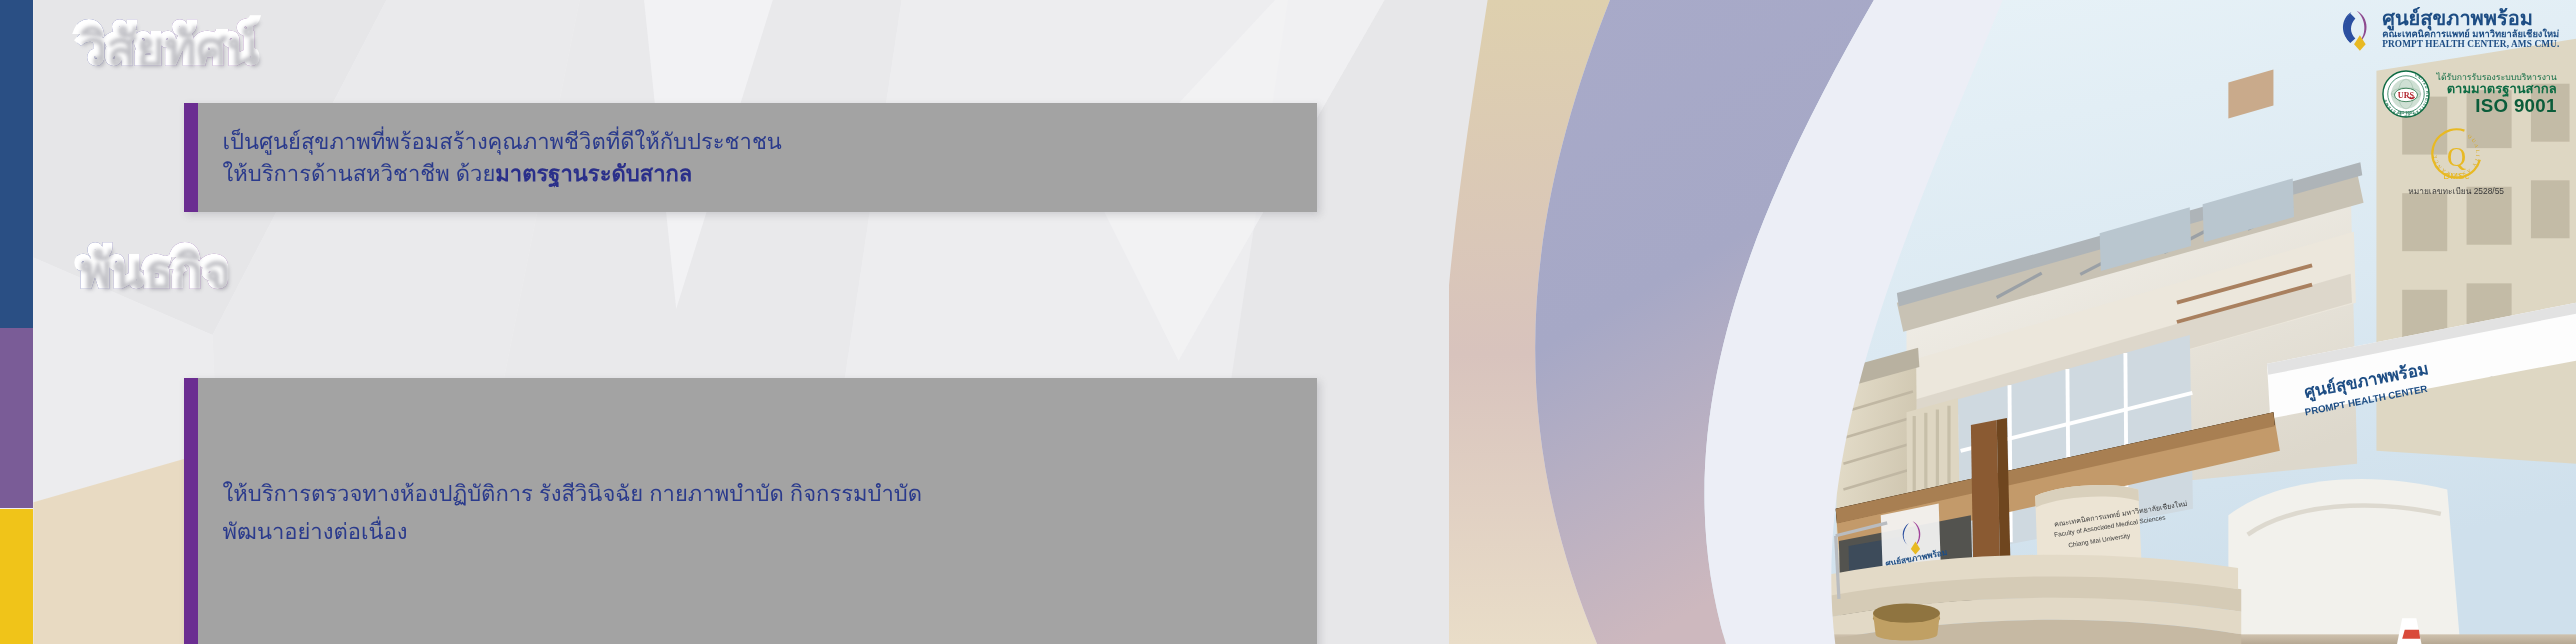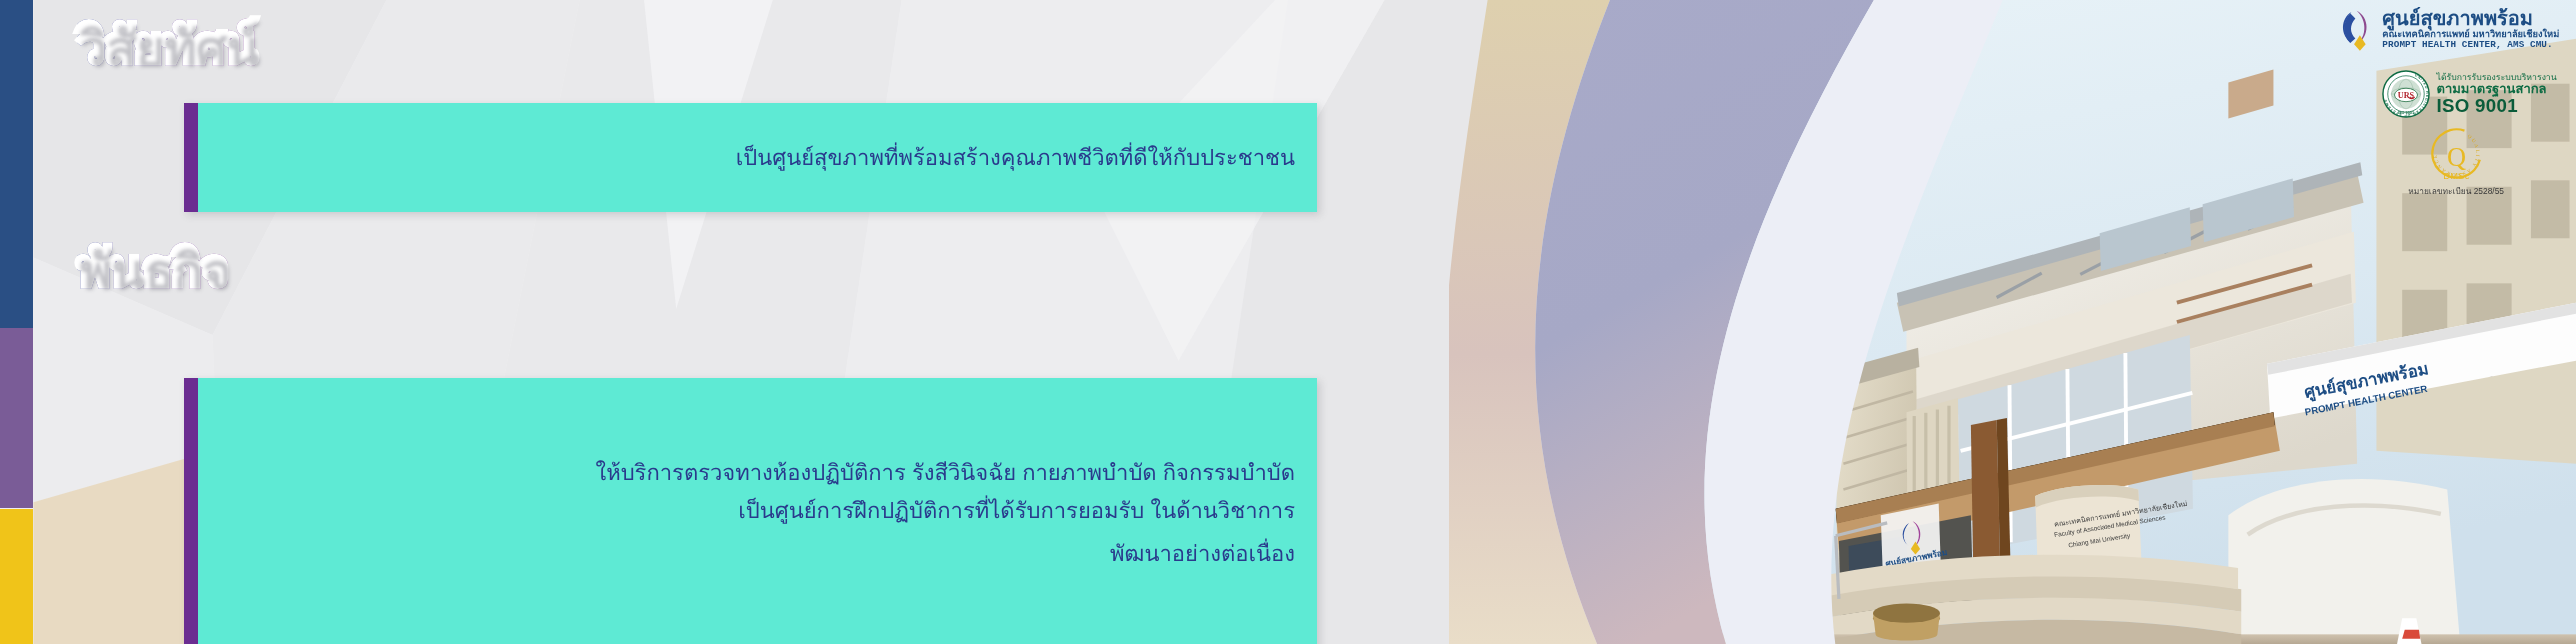--- a/index.html
+++ b/index.html
@@ -61,25 +61,24 @@
     -webkit-background-clip:text;
     background-clip:text;
     color:transparent;
   }
   .heading-vision  { left:77px; top:6.4px;  }
   .heading-mission { left:77px; top:229px; }
 
   
   .card {
     position:absolute;
-    background:#5eead4;
+    background:#a3a3a3;
     box-shadow:2.6px 3.2px 7.7px rgba(90,90,100,0.22);
     display:flex;
     align-items:stretch;
-    text-align:right;
   }
   .card-accent { width:14px; flex:0 0 14px; background:#6b2d91; }
   .card-body { flex:1; padding:11.6px 22px 11.6px 24.5px; display:flex; flex-direction:column; justify-content:center; }
 
   .card-vision  { left:184px; top:103px;  width:1133px; height:109px; }
   .card-mission { left:184px; top:338px;  width:1133px; height:274px;margin-top:40px; }
 
   .line {
     font-family:"Liberation Sans", sans-serif;
     color:#2a3a8c;
@@ -100,31 +99,31 @@
   .logo-text { display:flex; flex-direction:column; line-height:1.05; }
   .logo-title {
     font-family:"Liberation Sans", sans-serif;
     font-weight:bold; font-size:20px; color:#1d4d84; white-space:nowrap;
   }
   .logo-sub1 {
     font-family:"Liberation Sans", sans-serif;
     font-weight:bold; font-size:9.3px; color:#1d4d84; white-space:nowrap; margin-top:1.3px;
   }
   .logo-sub2 {
-    font-family:Liberation Mono, monospace;
+    font-family:Liberation Serif, serif;
     font-weight:bold; font-size:9.3px; color:#1d4d84; white-space:nowrap; letter-spacing:0.1px;
   }
 
   
   .iso-block {
     position:absolute; right:19.3px; top:70px; z-index:40;
     display:flex; align-items:center; gap:6.4px;
   }
   .urs-seal { width:48px; height:48px; flex:0 0 48px; }
-  .iso-text { display:flex; flex-direction:column; align-items:flex-start; line-height:1.05; }
+  .iso-text { display:flex; flex-direction:column; align-items:flex-end; line-height:1.05; }
   .iso-l1 { font-family:"Liberation Sans", sans-serif; font-size:8.7px; color:#0d6b43; white-space:nowrap; }
   .iso-l2 { font-family:"Liberation Sans", sans-serif; font-weight:bold; font-size:13px; color:#0d6b43; white-space:nowrap; }
   .iso-l3 { font-family:"Liberation Sans", sans-serif; font-weight:bold; font-size:18.7px; color:#0b5c3a; white-space:nowrap; letter-spacing:0.3px; }
 
   
   .q-block { position:absolute; right:72px; top:126px; z-index:40; text-align:center; }
   .q-seal { width:55px; height:55px; }
   .q-reg {
     font-family:"Liberation Sans", sans-serif;
     font-size:8.4px; color:#3a3a3a; white-space:nowrap; margin-top:1.3px;
@@ -335,35 +334,35 @@
     <div class="heading heading-vision">
       <span class="h-inner">วิสัยทัศน์</span>
     </div>
 
     <div class="card card-vision">
       <div class="card-accent"></div>
       <div class="card-body">
         <div class="line">
           <span>เป็นศูนย์สุขภาพที่พร้อมสร้างคุณภาพชีวิตที่ดีให้กับประชาชน</span>
         </div>
+        <div class="line">
+          <span>ให้บริการด้านสหวิชาชีพ ด้วย</span><b>มาตรฐานระดับสากล</b>
+        </div>
       </div>
     </div>
 
     <div class="heading heading-mission">
       <span class="h-inner">พันธกิจ</span>
     </div>
 
     <div class="card card-mission">
       <div class="card-accent"></div>
       <div class="card-body">
         <div class="line tight">
           <span>ให้บริการตรวจทางห้องปฏิบัติการ รังสีวินิจฉัย กายภาพบำบัด กิจกรรมบำบัด</span>
-        </div>
-        <div class="line">
-          <span>เป็นศูนย์การฝึกปฏิบัติการที่ได้รับการยอมรับ ในด้านวิชาการ</span>
         </div>
         <div class="line">
           <span>พัฒนาอย่างต่อเนื่อง</span>
         </div>
       </div>
     </div>
   </div>
 
   <div class="logo-block">
     <svg class="logo-mark" viewBox="0 0 62 66">

